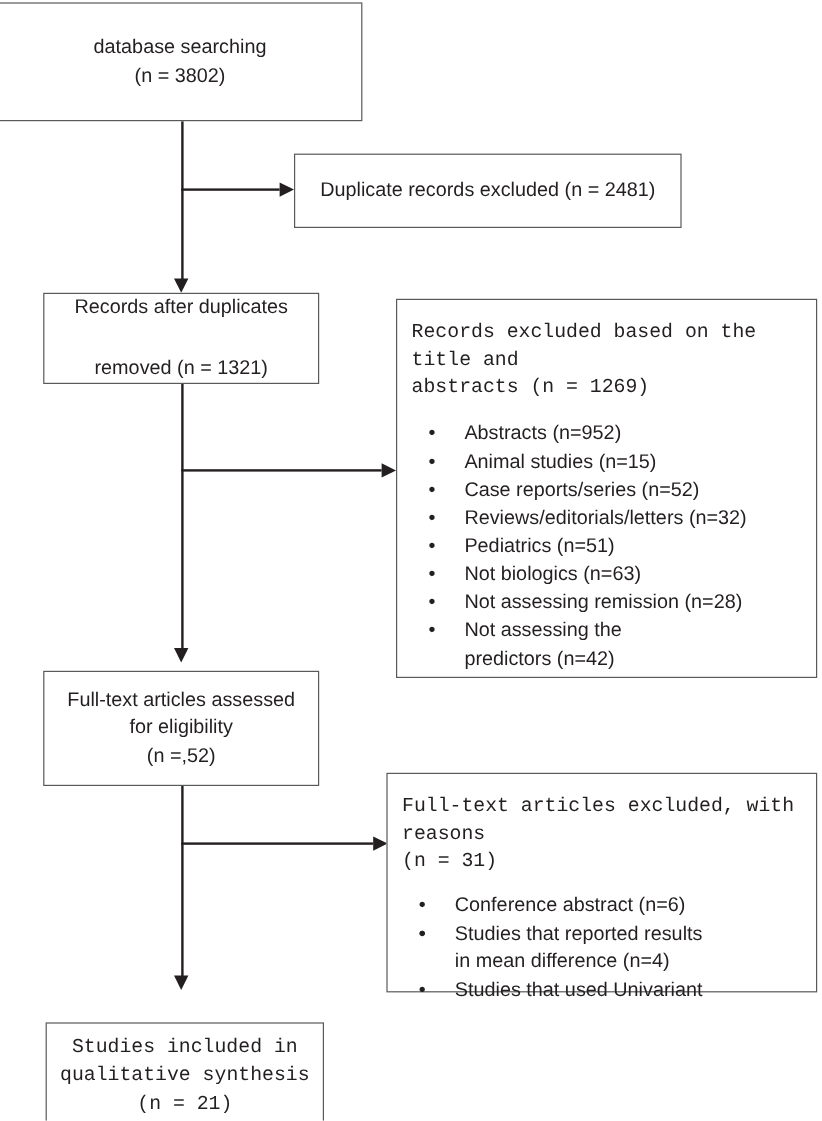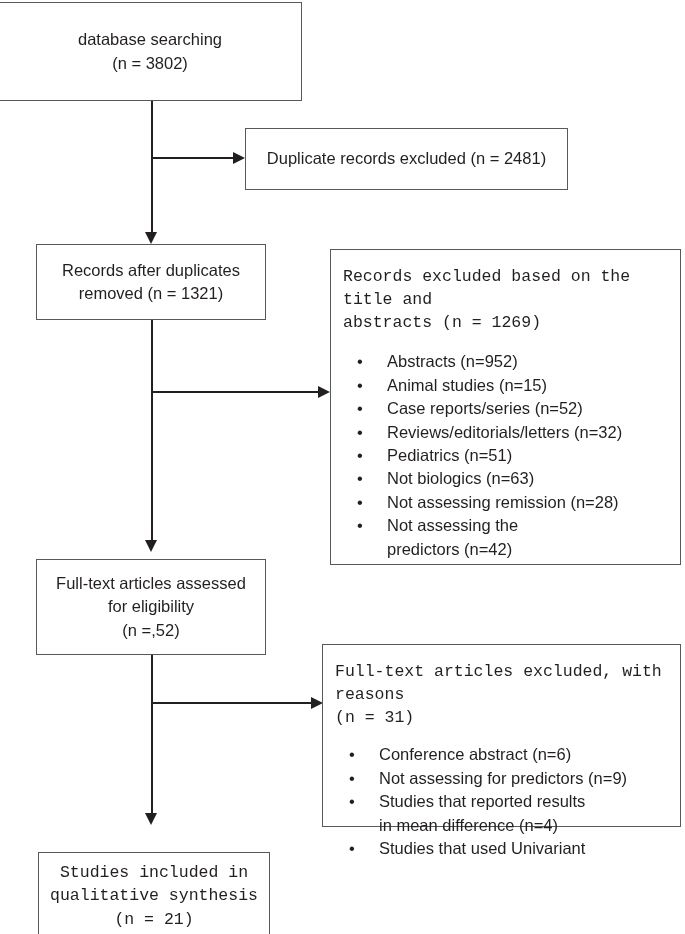--- a/index.html
+++ b/index.html
@@ -108,21 +108,21 @@
   <div class="conn v-line" style="left:151px; top:101px; height:135px;"></div>
   <div class="arrow-down" style="left:145px; top:232px;"></div>
 
   <div class="conn h-line" style="left:151px; top:157px; width:82px;"></div>
   <div class="arrow-right" style="left:233px; top:152px;"></div>
 
   <div class="box centered" style="left:245px; top:128px; width:323px; height:62px;">
     <div class="line">Duplicate records excluded (n = 2481)</div>
   </div>
 
-  <div class="box centered" style="left:36px; top:244px; width:230px; height:76px;">
+  <div class="box centered" style="left:36px; top:244px; width:230px; height:76px;justify-content:space-between;">
     <div class="line">Records after duplicates</div>
     <div class="line">removed (n = 1321)</div>
   </div>
 
   <div class="conn v-line" style="left:151px; top:320px; height:224px;"></div>
   <div class="arrow-down" style="left:145px; top:540px;"></div>
 
   <div class="conn h-line" style="left:151px; top:391px; width:167px;"></div>
   <div class="arrow-right" style="left:318px; top:386px;"></div>
 
@@ -180,21 +180,20 @@
   <div class="box left-align" style="left:322px; top:644px; width:359px; height:183px; padding:16px 12px 10px 12px;">
     <div class="head-line">Full-text articles excluded, with reasons</div>
     <div class="head-line">(n = 31)</div>
     <ul class="bullet-list" style="margin-top:14px;">
       <li>
         <span class="bullet-dot">•</span>
         <span>Conference abstract (n=6)</span>
       </li>
       <li>
         <span class="bullet-dot">•</span>
-        <span>Not assessing for predictors (n=9)</span>
       </li>
       <li style="padding-right:75px;">
         <span class="bullet-dot">•</span>
         <span>Studies that reported results in mean difference (n=4)</span>
       </li>
       <li>
         <span class="bullet-dot">•</span>
         <span>Studies that used Univariant</span>
       </li>
     </ul>

